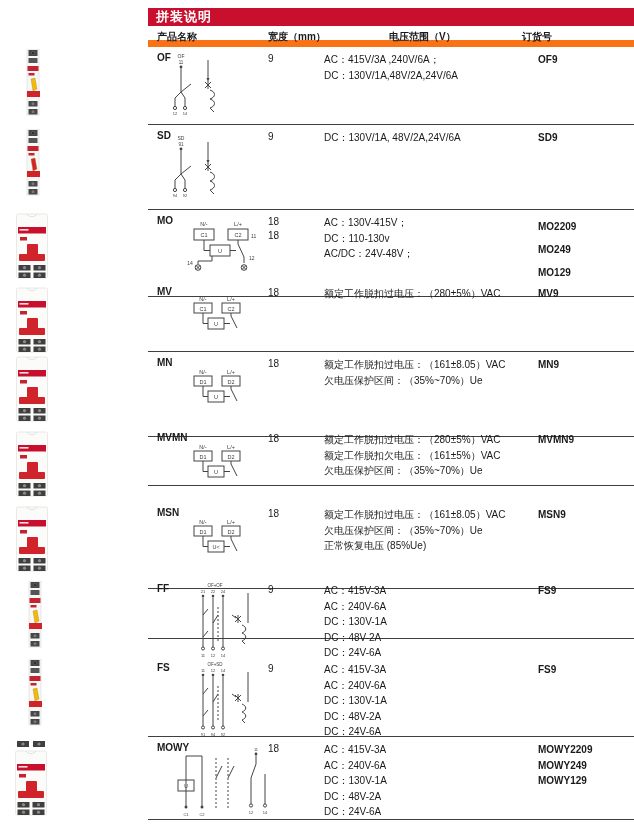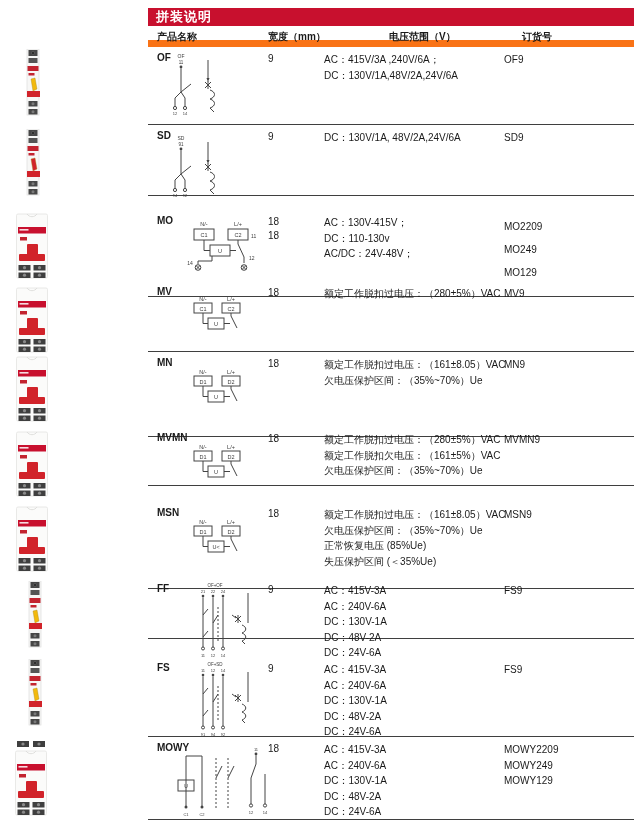--- a/index.html
+++ b/index.html
@@ -20,21 +20,21 @@
   .colheader .h{position:absolute;top:4px;font-weight:bold;font-size:10px;white-space:nowrap;}
   .h-product{left:9px;} .h-width{left:120px;} .h-voltage{left:207px;margin-left:34px;} .h-order{left:374px;}
   .row{
     position:absolute;left:148px;width:486px;
     border-bottom:1.5px solid #3f3f3f;box-sizing:border-box;
   }
   .c{position:absolute;font-size:10px;white-space:nowrap;}
   .c-name{left:9px;top:4px;font-weight:bold;}
   .c-width{left:120px;top:4px;line-height:14px;}
   .c-volt{left:176px;top:4px;line-height:15.5px;}
-  .c-order{left:356px;top:4px;line-height:15.5px;}
+  .c-order{left:390px;top:4px;line-height:15.5px;font-weight:bold;}
   .c-order.spread{line-height:23px;}
   .diag{position:absolute;}
   .diag text{font-family:"Liberation Sans","DejaVu Sans",sans-serif;fill:#3c3c3c;}
   .diag line,.diag polyline,.diag path,.diag rect.box,.diag circle.open{
     stroke:#444;stroke-width:1;fill:none;
   }
   .photo{position:absolute;}
   .hiddenassets{position:absolute;width:0;height:0;overflow:hidden;}
 </style>
 </head>
@@ -146,21 +146,21 @@
     <text x="21" y="63" font-size="4" text-anchor="middle">14</text>
     <line x1="44" y1="8" x2="44" y2="26"></line>
       <polygon points="42.5,26 45.5,26 44,30" fill="#444"></polygon>
     <line x1="41" y1="30" x2="47" y2="36"></line>
       <line x1="47" y1="30" x2="41" y2="36"></line>
       <line x1="44" y1="29" x2="44" y2="37"></line>
     <path d="M46,38 c6,2 6,7 0,9 c6,2 6,7 0,9 l4,4"></path>
   </svg>
 </div>
 
-<div class="row" style="top:126px;height:70px">
+<div class="row" style="top:126px;height:84px">
   <div class="c c-name">SD</div>
   <div class="c c-width">
       <div>9</div>
     </div>
   <div class="c c-volt">
     <div>DC：130V/1A, 48V/2A,24V/6A</div>
   </div>
   <div class="c c-order">
       <div>SD9</div>
     </div>
@@ -309,21 +309,20 @@
 
 <div class="row" style="top:503px;height:86px">
   <div class="c c-name">MSN</div>
   <div class="c c-width">
       <div>18</div>
     </div>
   <div class="c c-volt">
     <div>额定工作脱扣过电压：（161±8.05）VAC</div>
     <div>欠电压保护区间：（35%~70%）Ue</div>
     <div>正常恢复电压 (85%Ue)</div>
-    <div>失压保护区间 (＜35%Ue)</div>
   </div>
   <div class="c c-order">
       <div>MSN9</div>
     </div>
   <svg class="diag" style="left:36px;top:14px" width="72" height="40" viewBox="0 0 72 40">
     <text x="19" y="6.5" font-size="5.5" text-anchor="middle">N/-</text>
     <text x="47" y="6.5" font-size="5.5" text-anchor="middle">L/+</text>
     <rect class="box" x="10" y="9" width="18" height="10"></rect>
     <text x="19" y="16.8" font-size="5.5" text-anchor="middle">D1</text>
     <rect class="box" x="38" y="9" width="18" height="10"></rect>

